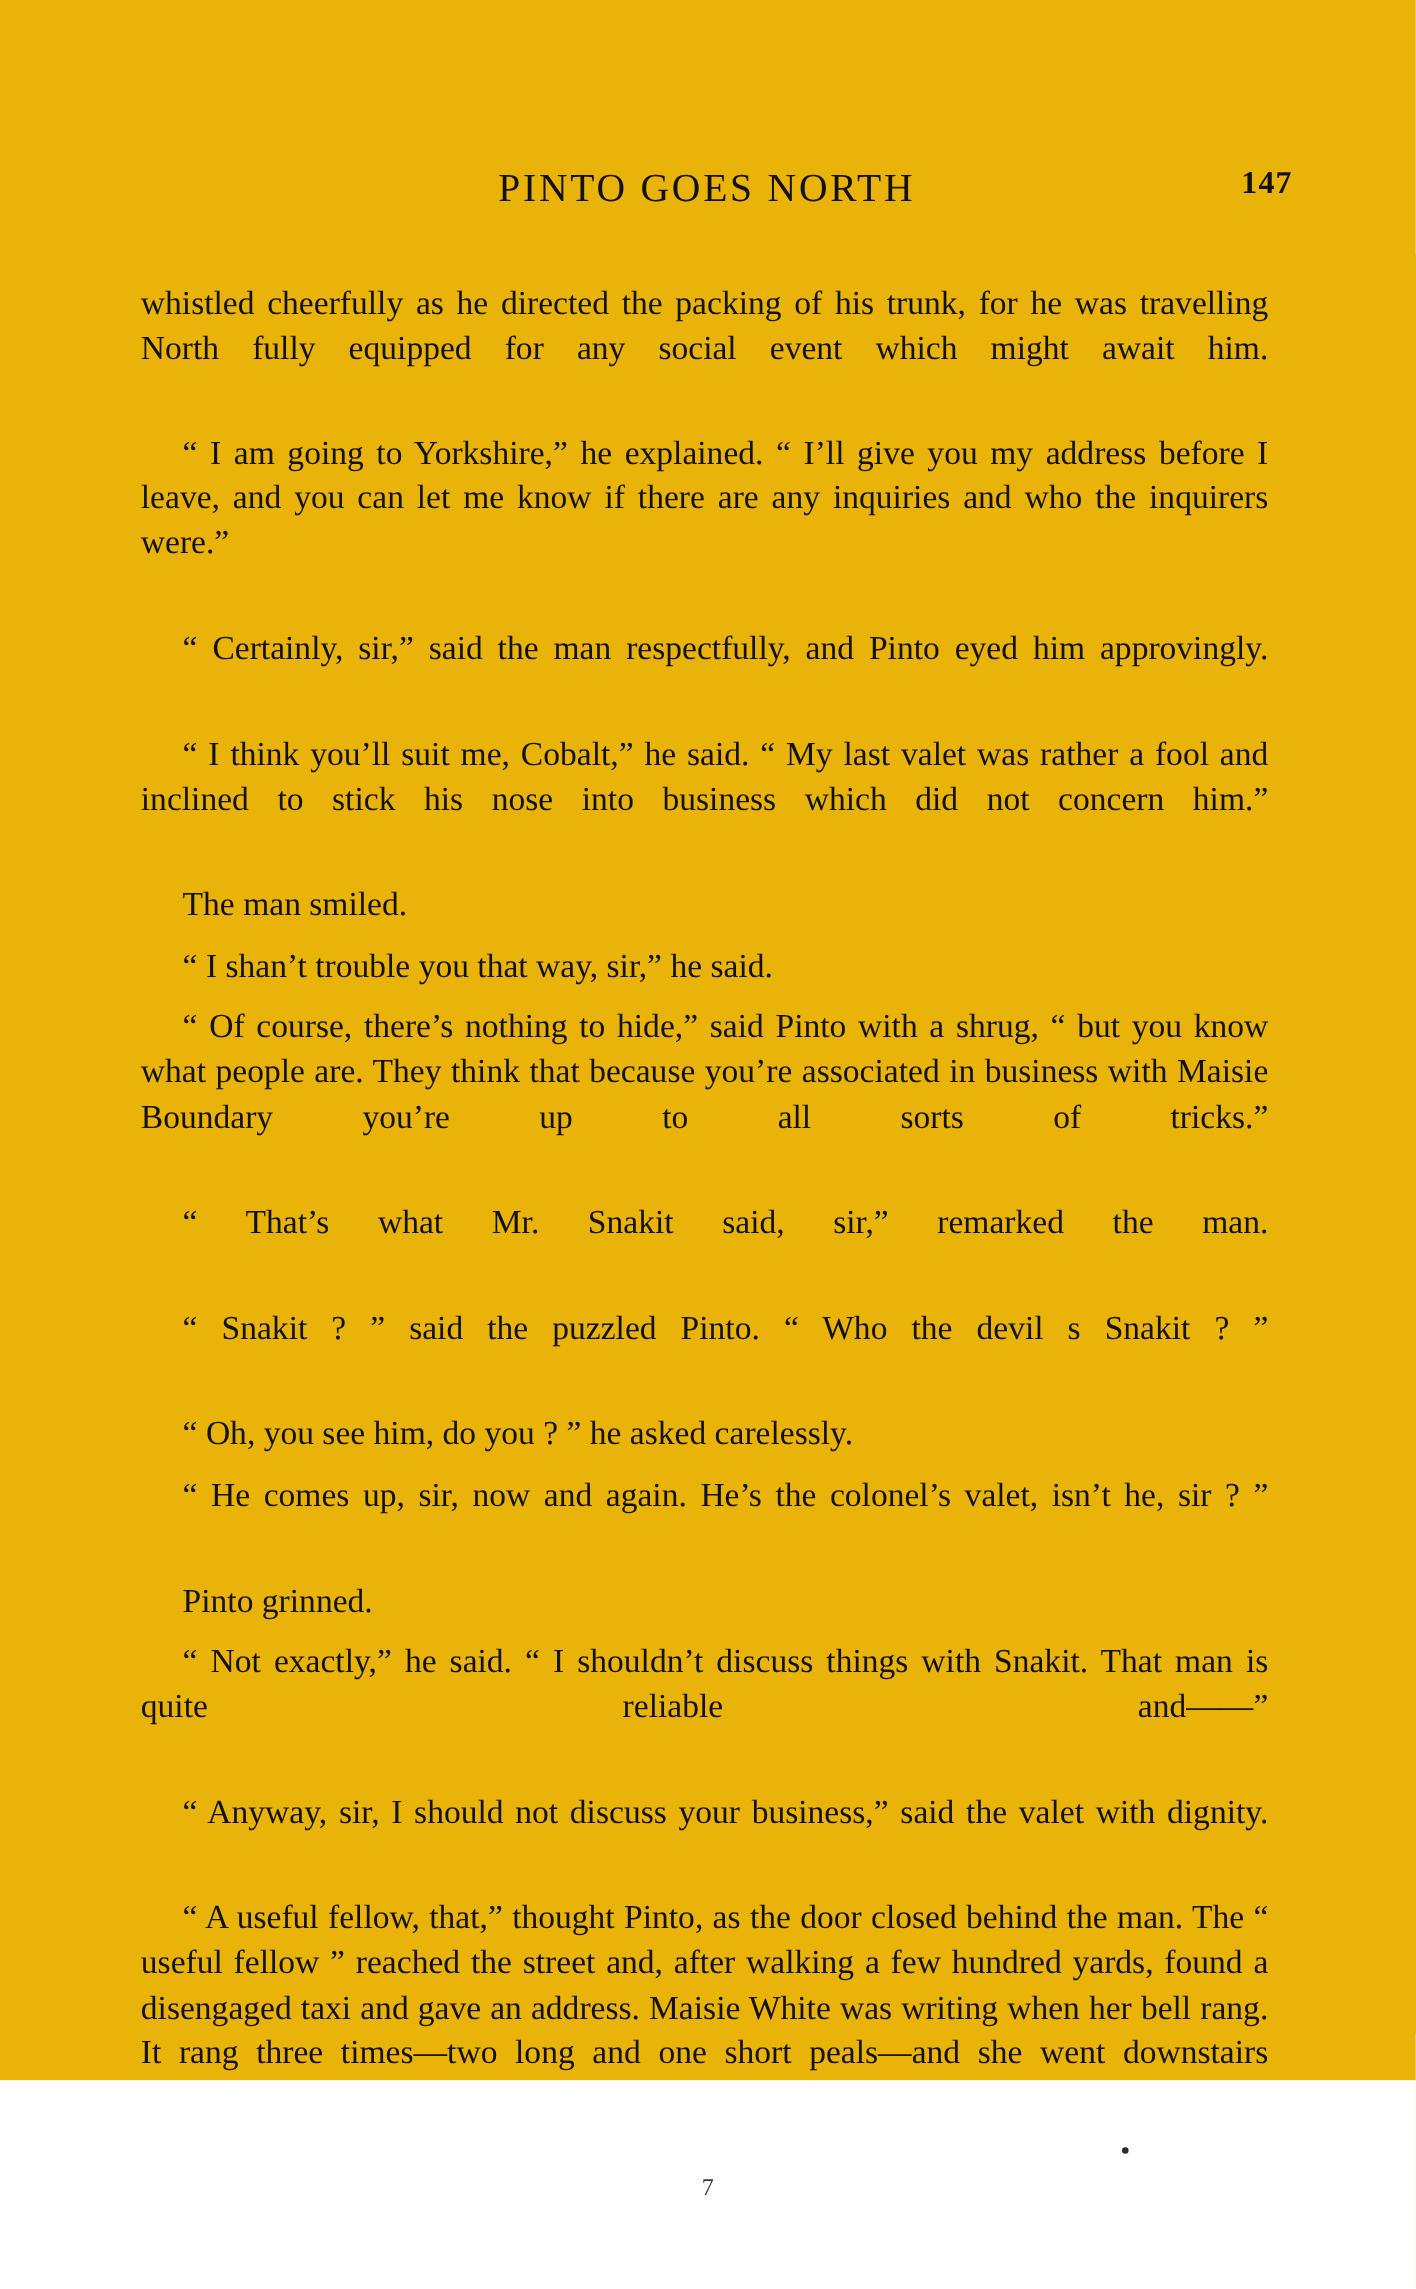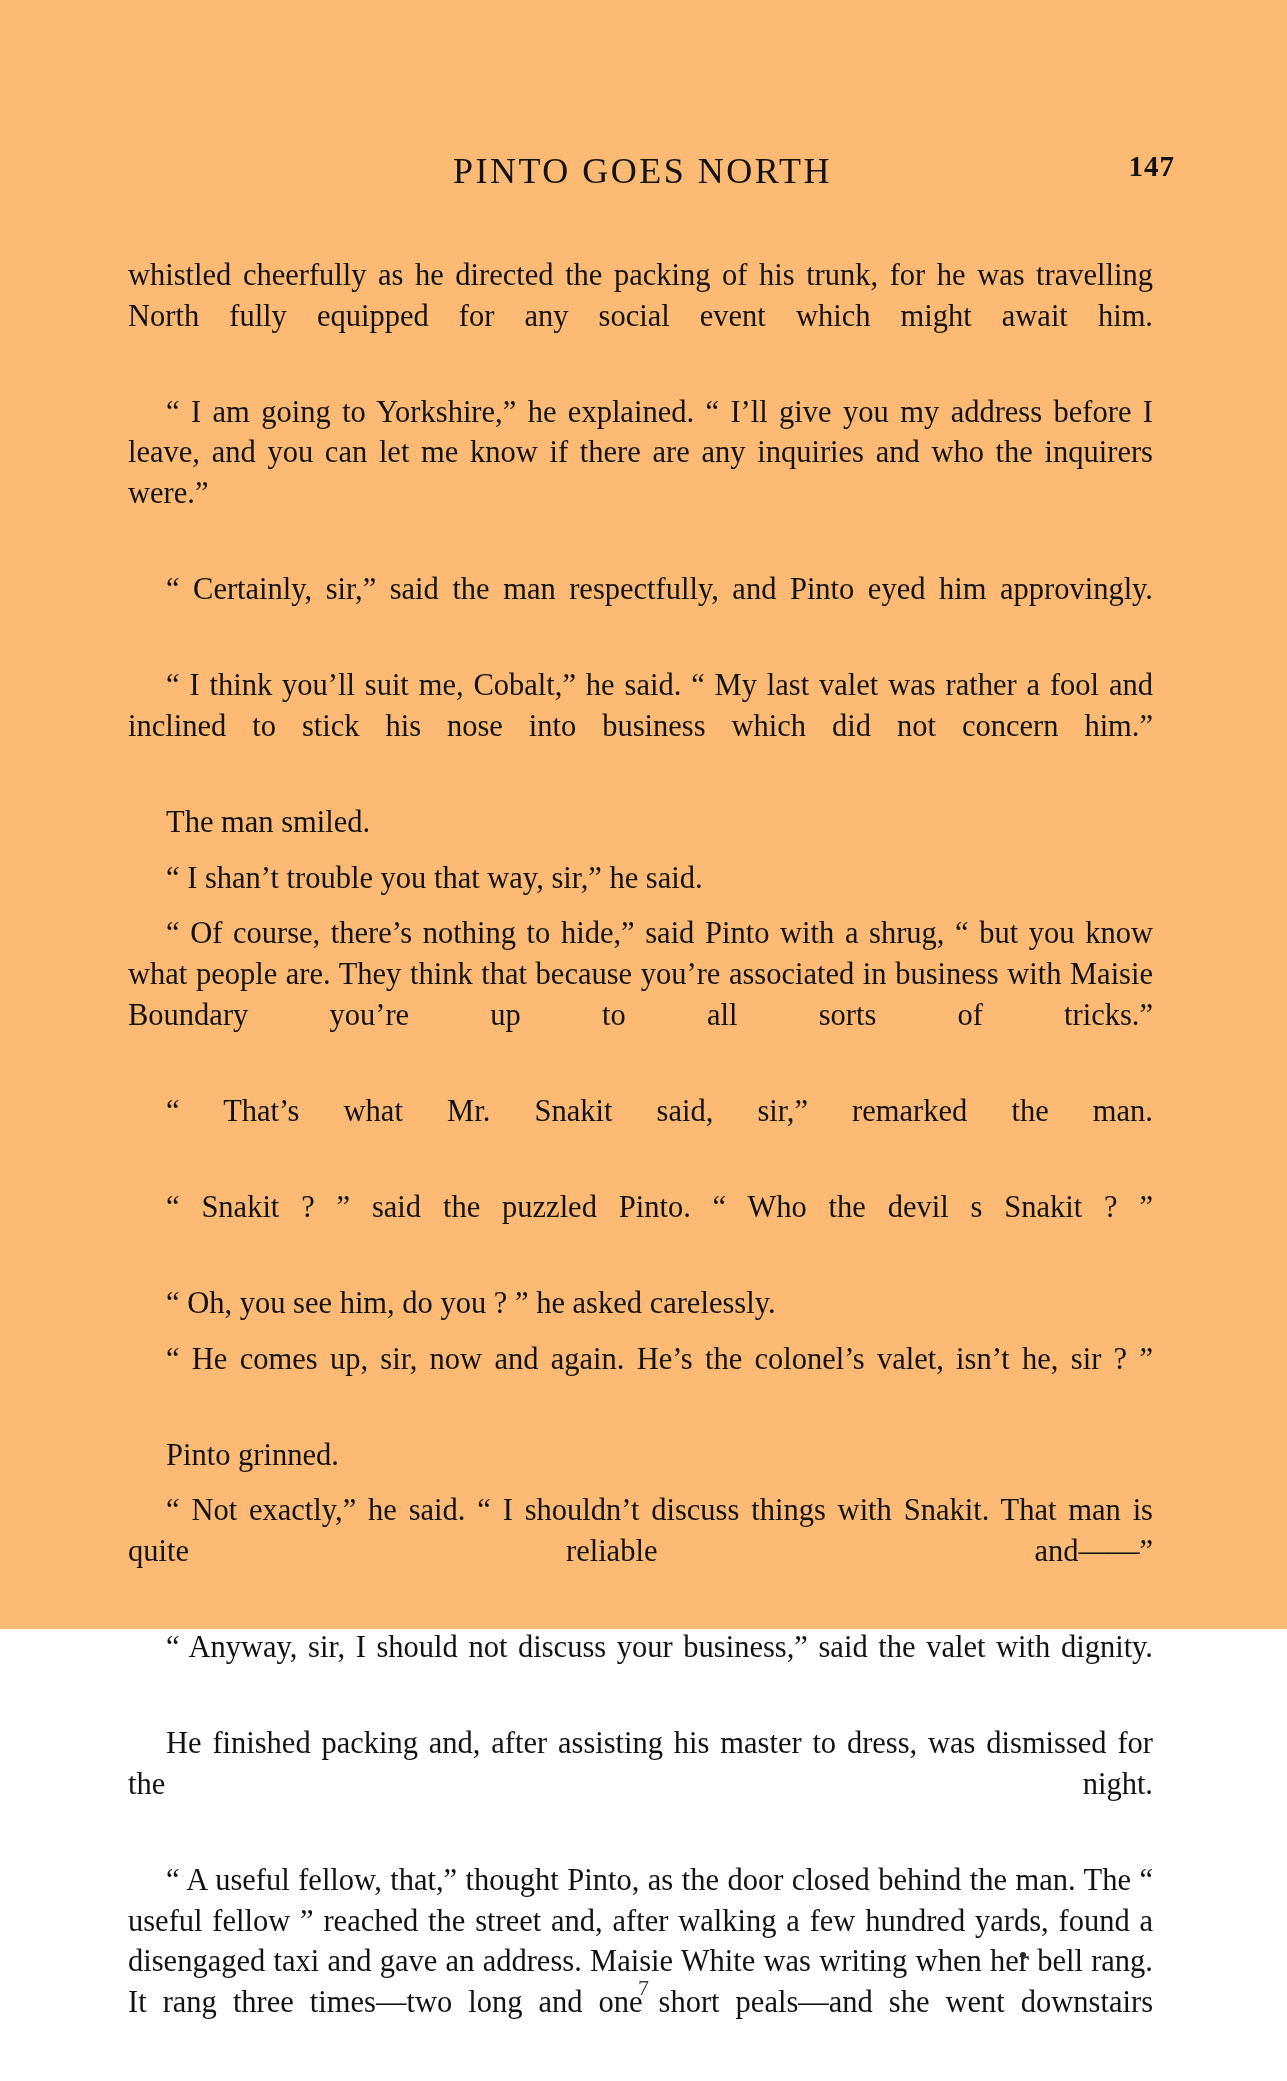--- a/index.html
+++ b/index.html
@@ -13,22 +13,22 @@
     font-family: "Liberation Serif", serif;
     color: #121212;
     position: relative;
     overflow: hidden;
   }
   .page {
     position: absolute;
     left: 0;
     top: 0;
     width: 1287px;
-    height: 1629px;
-    background: #fdba74;
+    height: 1891px;
+    background: #eab308;
   }
   .header {
     position: absolute;
     left: 110px;
     top: 150px;
     width: 1065px;
     display: flex;
     align-items: baseline;
     justify-content: center;
   }
@@ -108,20 +108,19 @@
     <p class="para indent noflush">The man smiled.</p>
     <p class="para indent noflush">“ I shan’t trouble you that way, sir,” he said.</p>
     <p class="para indent">“ Of course, there’s nothing to hide,” said Pinto with a shrug, “ but you know what people are.  They think that because you’re associated in business with Maisie Boundary you’re up to all sorts of tricks.”</p>
     <p class="para indent">“ That’s what Mr. Snakit said, sir,” remarked the man.</p>
     <p class="para indent">“ Snakit ? ” said the puzzled Pinto.  “ Who the devil s Snakit ? ”</p>
     <p class="para indent noflush">“ Oh, you see him, do you ? ” he asked carelessly.</p>
     <p class="para indent">“ He comes up, sir, now and again.  He’s the colonel’s valet, isn’t he, sir ? ”</p>
     <p class="para indent noflush">Pinto grinned.</p>
     <p class="para indent">“ Not exactly,” he said.  “ I shouldn’t discuss things with Snakit.  That man is quite reliable and——”</p>
     <p class="para indent">“ Anyway, sir, I should not discuss your business,” said the valet with dignity.</p>
-    <p class="para indent">He finished packing and, after assisting his master to dress, was dismissed for the night.</p>
     <p class="para indent">“ A useful fellow, that,” thought Pinto, as the door closed behind the man.  The “ useful fellow ” reached the street and, after walking a few hundred yards, found a disengaged taxi and gave an address.  Maisie White was writing when her bell rang.  It rang three times—two long and one short peals—and she went downstairs</p>
   </div>
 
   <div class="footer-dot"></div>
   <div class="footer-mark">7</div>
 
 </div>
 
 </body></html>

